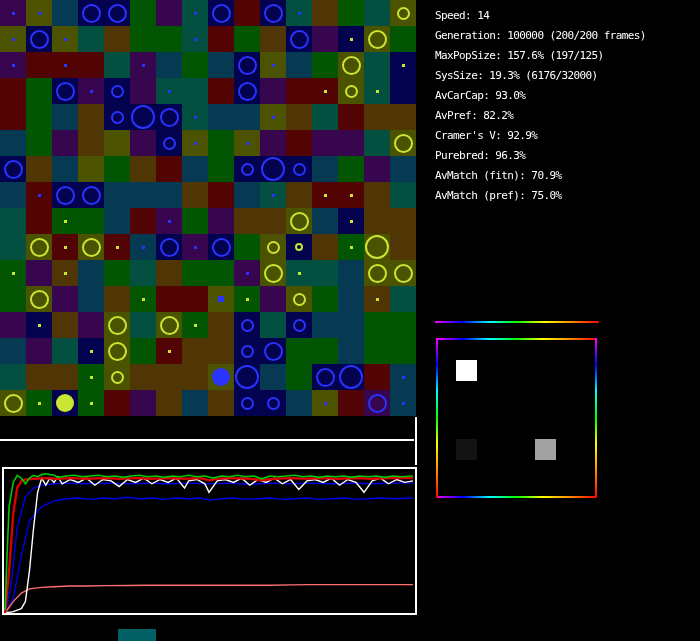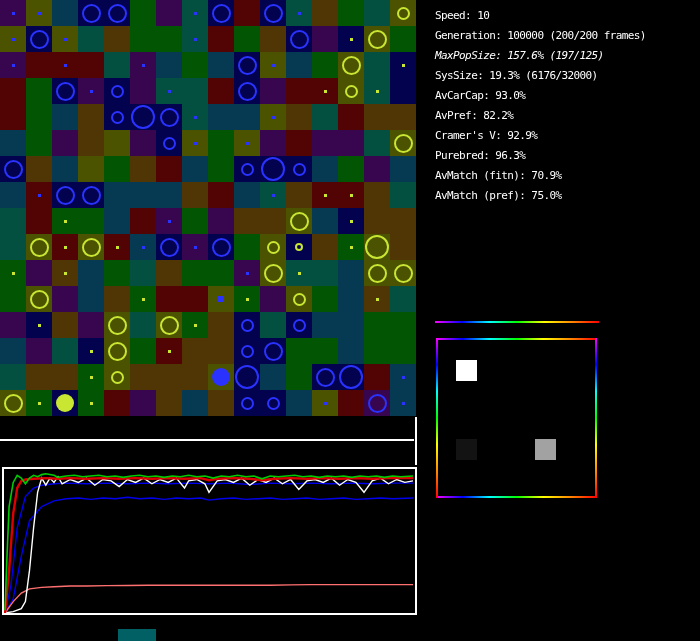--- a/index.html
+++ b/index.html
@@ -400,23 +400,23 @@
       <div class="marker circ" style="border: 2px solid rgb(42, 50, 255); width: 13px; height: 13px; left: 266.5px; top: 396.5px;"></div>
       <div class="marker" style="background: rgb(42, 50, 255); width: 3px; height: 3px; left: 323.5px; top: 401.5px;"></div>
       <div class="marker circ" style="border: 2px solid rgb(42, 50, 255); width: 19px; height: 19px; left: 367.5px; top: 393.5px;"></div>
       <div class="marker" style="background: rgb(42, 50, 255); width: 3px; height: 3px; left: 401.5px; top: 401.5px;"></div>
     </div>
 
   <div class="abs sep" style="left: 0px; top: 439px; width: 414px; height: 2px; background: rgb(255, 255, 255);"></div>
   <div class="abs sep" style="left: 415px; top: 417px; width: 2px; height: 48px; background: rgb(255, 255, 255);"></div>
 
   <div id="stats" class="abs">
-      <div class="statline" style="color: rgb(255, 255, 255);">Speed: 10</div>
+      <div class="statline" style="color: rgb(255, 255, 255);">Speed: 14</div>
       <div class="statline" style="color: rgb(255, 255, 255);">Generation: 100000 (200/200 frames)</div>
-      <div class="statline" style="color: rgb(255, 255, 255); font-style: italic;">MaxPopSize: 157.6% (197/125)</div>
+      <div class="statline" style="color: rgb(255, 255, 255);">MaxPopSize: 157.6% (197/125)</div>
       <div class="statline" style="color: rgb(255, 255, 255);">SysSize: 19.3% (6176/32000)</div>
       <div class="statline" style="color: rgb(255, 255, 255);">AvCarCap: 93.0%</div>
       <div class="statline" style="color: rgb(255, 255, 255);">AvPref: 82.2%</div>
       <div class="statline" style="color: rgb(255, 255, 255);">Cramer's V: 92.9%</div>
       <div class="statline" style="color: rgb(255, 255, 255);">Purebred: 96.3%</div>
       <div class="statline" style="color: rgb(255, 255, 255);">AvMatch (fitn): 70.9%</div>
       <div class="statline" style="color: rgb(255, 255, 255);">AvMatch (pref): 75.0%</div>
     </div>
 
   <div id="barbase" class="abs" style="background: linear-gradient(to right, rgb(255, 0, 255) 0%, rgb(0, 0, 255) 16.6667%, rgb(0, 255, 255) 33.3333%, rgb(0, 255, 0) 50%, rgb(255, 255, 0) 66.6667%, rgb(255, 136, 0) 83.3333%, rgb(255, 0, 0) 100%);"></div>

